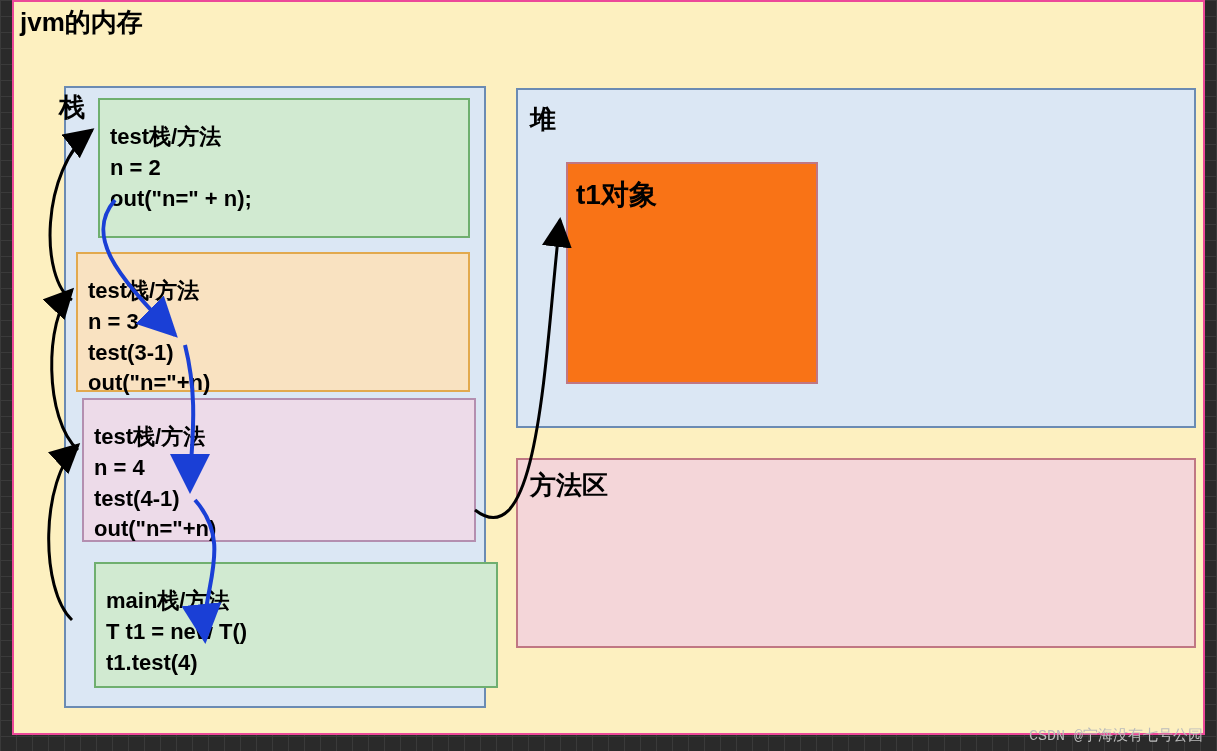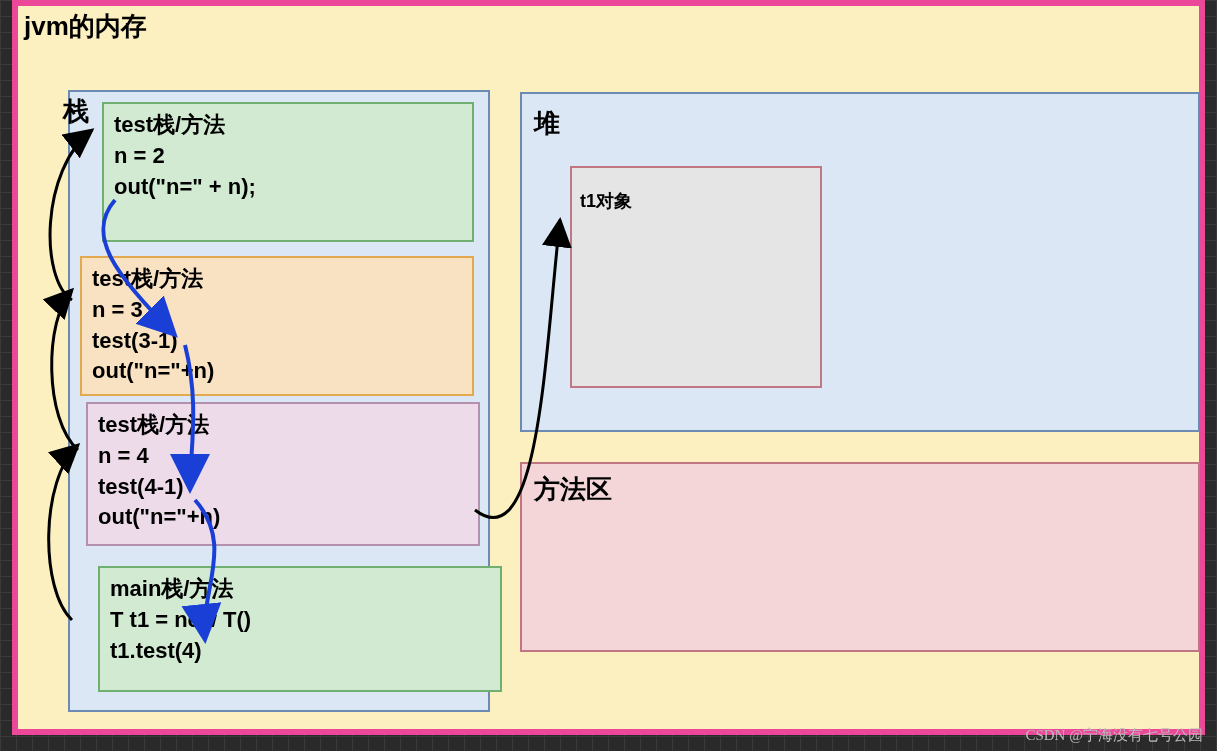--- a/index.html
+++ b/index.html
@@ -17,21 +17,21 @@
     background-image:
       linear-gradient(#3a3a3a 1px, transparent 1px),
       linear-gradient(90deg, #3a3a3a 1px, transparent 1px);
     background-size: 16px 16px;
   }
   .canvas {
     position: absolute;
     left: 12px; top: 0;
     width: 1193px; height: 735px;
     background: #fdf0c0;
-    border: 6px solid #ec4899;
+    border: 2px solid #ec4899;
   }
   .title {
     position: absolute;
     left: 6px; top: 4px;
     font-size: 26px;
     font-weight: bold;
     line-height: 1.25;
     color: #000;
   }
   .stack-label {
@@ -59,53 +59,53 @@
   }
   .method-area {
     left: 502px; top: 456px;
     width: 680px; height: 190px;
     background: #f4d6d9;
     border-color: #c07783;
   }
   .frame {
     position: absolute;
     border: 2px solid;
-    padding: 6px 10px;
+    padding: 22px 10px;
     font-size: 22px;
     font-weight: bold;
     line-height: 1.4;
     color: #000;
     white-space: pre;
   }
   .frame-green { background: #d1ead1; border-color: #6faf6f; }
   .frame-orange { background: #f9e2c1; border-color: #e2a94e; }
   .frame-pink  { background: #eddbe9; border-color: #b48fb0; }
   .heap-obj {
     position: absolute;
     left: 552px; top: 160px;
     width: 252px; height: 222px;
-    background: #e5e5e5;
+    background: #f97316;
     border: 2px solid #c07783;
-    padding: 21px 8px;
-    font-size: 18px;
+    padding: 12px 8px;
+    font-size: 28px;
     font-weight: bold;
   }
   .region-label {
     position: absolute;
     font-size: 26px;
     font-weight: bold;
     color: #000;
   }
   .watermark {
     position: absolute;
     right: 14px;
     bottom: 6px;
     font-size: 15px;
     color: #bbb;
-    font-family: Liberation Serif, serif;
+    font-family: Liberation Mono, monospace;
   }
   svg.arrows {
     position: absolute;
     left: 0; top: 0;
     width: 1217px; height: 751px;
     pointer-events: none;
   }
 </style>
 </head>
 <body>

